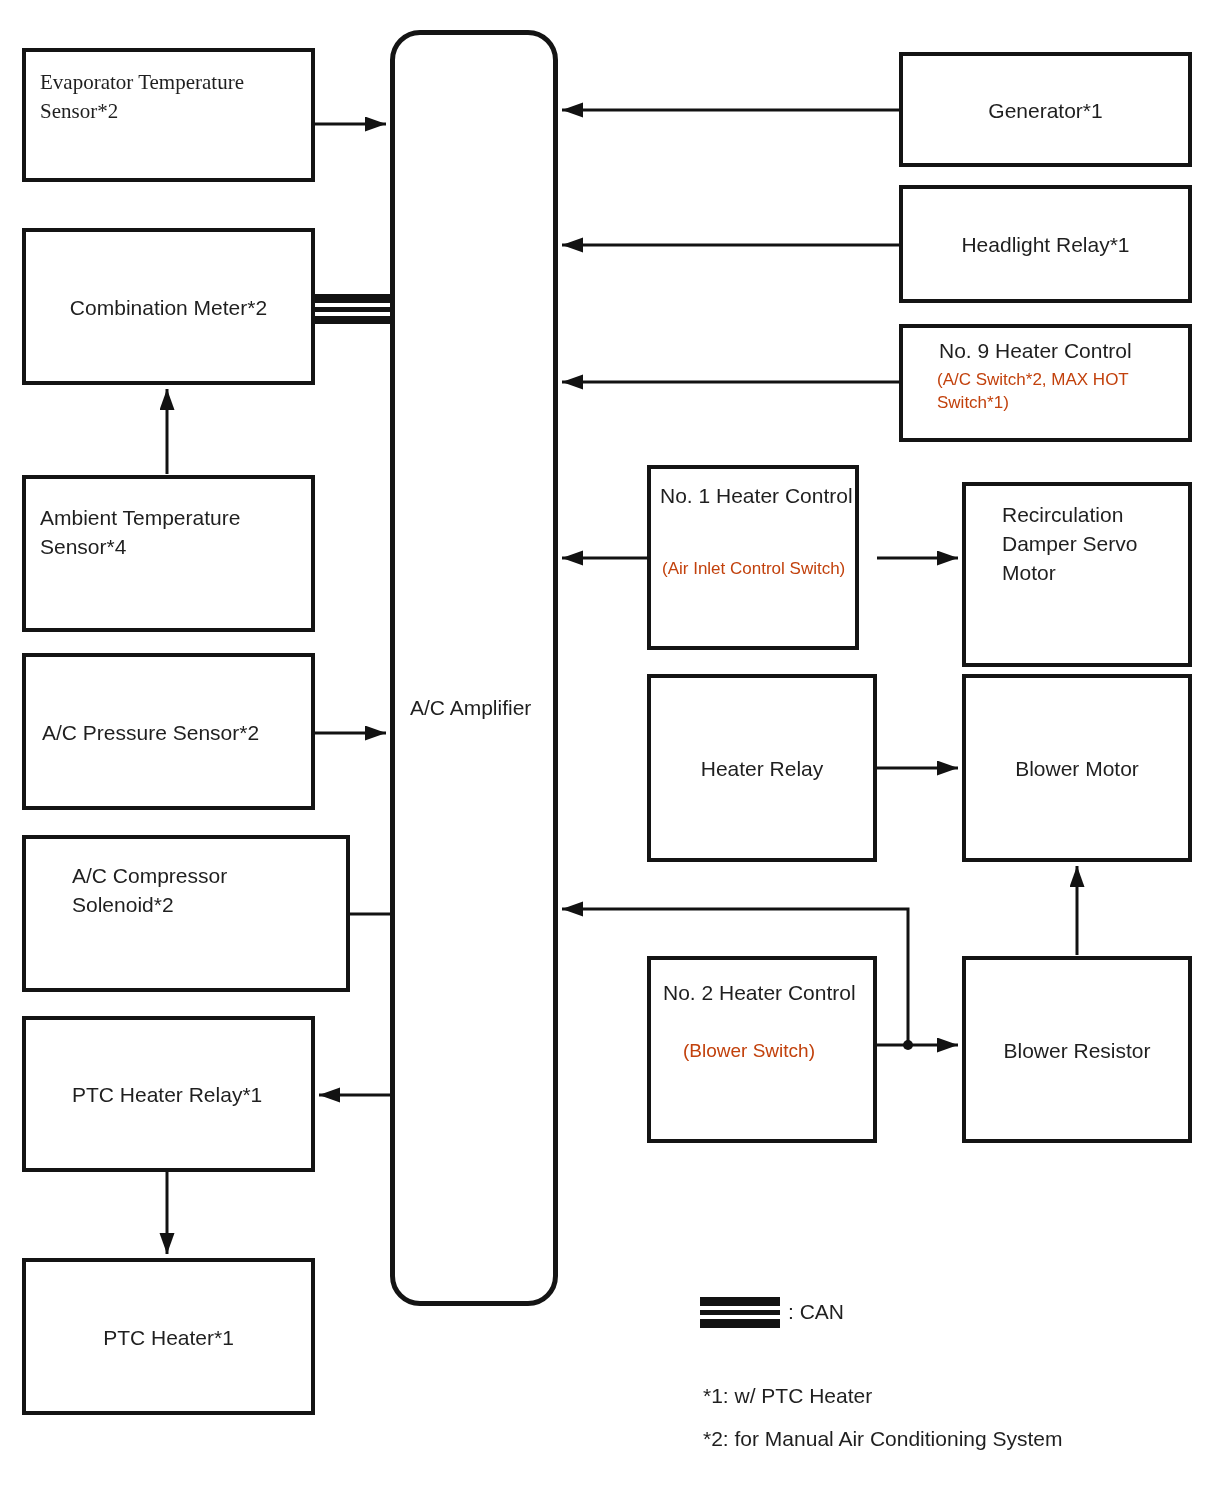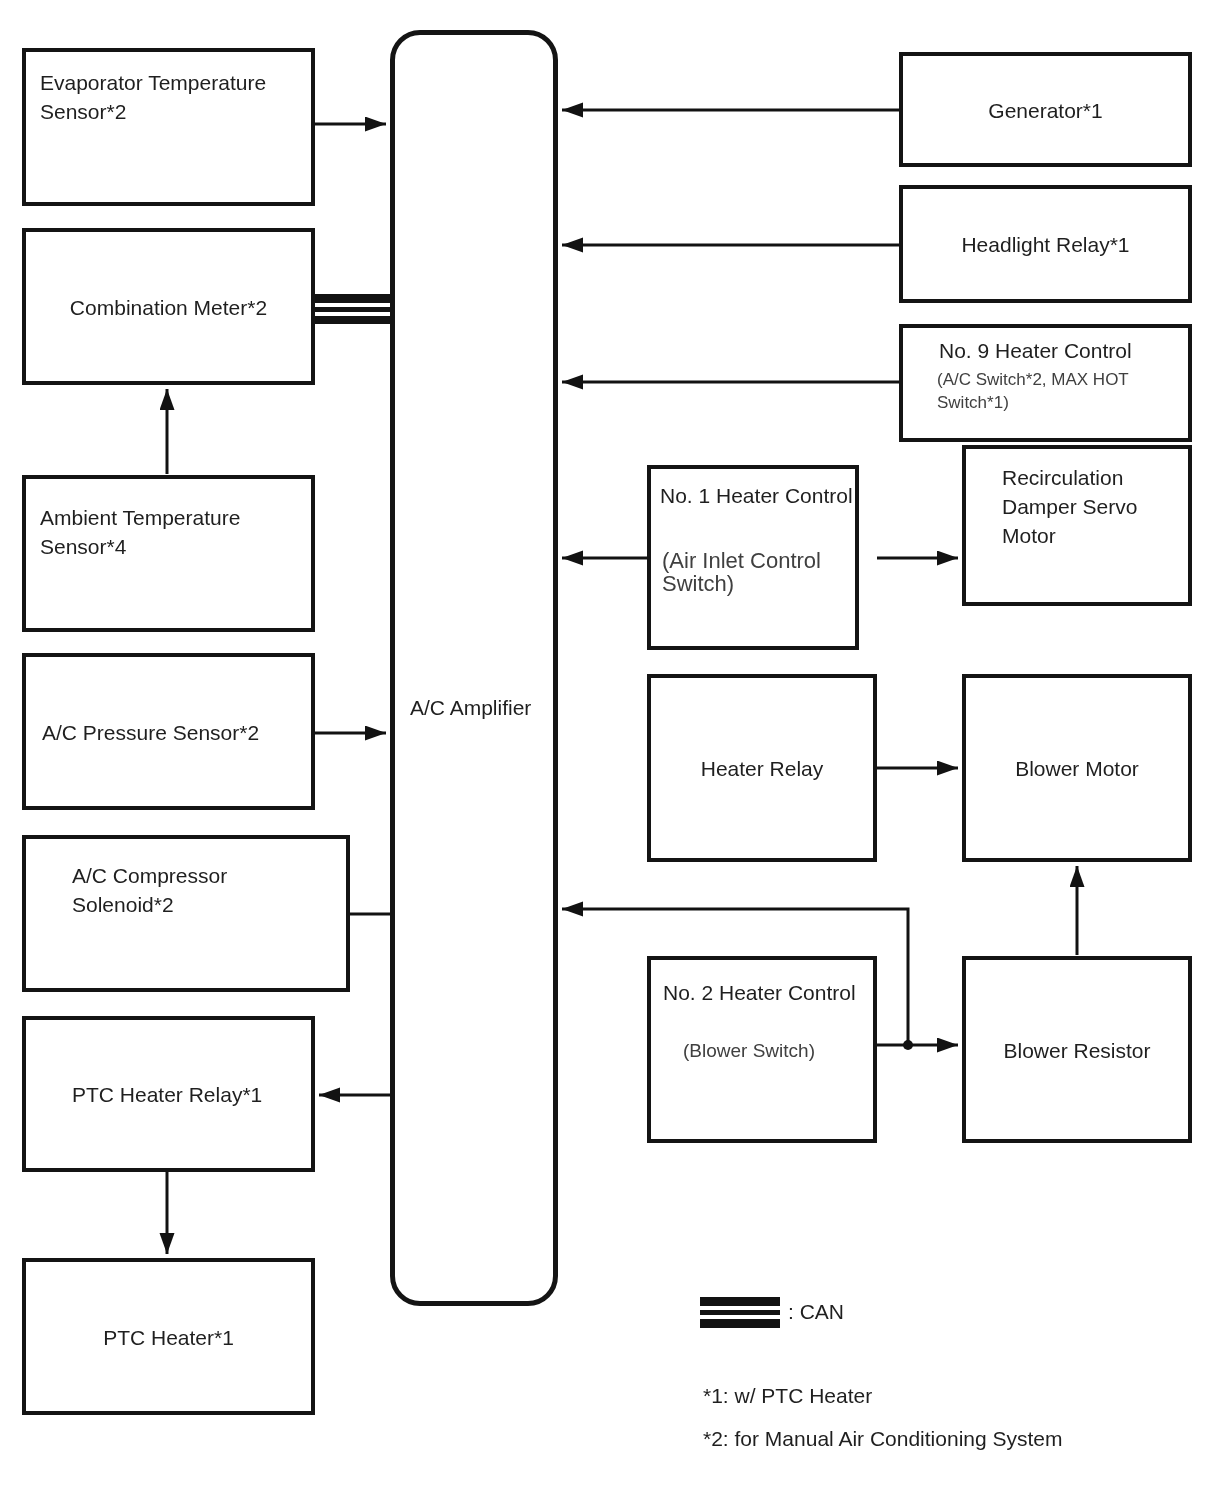--- a/index.html
+++ b/index.html
@@ -3,61 +3,61 @@
 <meta charset="utf-8">
 <style>
   html,body{margin:0;padding:0;background:#ffffff;}
   .canvas{
     position:relative;width:1210px;height:1498px;background:#ffffff;overflow:hidden;
     font-family:"Liberation Sans","DejaVu Sans",sans-serif;color:#1f1f1f;
   }
   .wires{position:absolute;left:0;top:0;}
   .box{position:absolute;border:4px solid #141414;background:#ffffff;box-sizing:border-box;}
   .lbl{position:absolute;font-size:21px;line-height:29px;color:#1f1f1f;white-space:normal;}
-  .sub{position:absolute;color:#404040;}
+  .sub{position:absolute;color:#c2410c;}
   .center{left:0;right:0;top:50%;transform:translateY(-50%);text-align:center;}
 
   
-  .b-evap{left:22px;top:48px;width:293px;height:158px;}
+  .b-evap{left:22px;top:48px;width:293px;height:134px;font-family:Liberation Serif, serif;}
   .b-comb{left:22px;top:228px;width:293px;height:157px;}
   .b-amb{left:22px;top:475px;width:293px;height:157px;}
   .b-press{left:22px;top:653px;width:293px;height:157px;}
   .b-comp{left:22px;top:835px;width:328px;height:157px;}
   .b-ptcr{left:22px;top:1016px;width:293px;height:156px;}
   .b-ptch{left:22px;top:1258px;width:293px;height:157px;}
 
   
   .b-amp{left:390px;top:30px;width:168px;height:1276px;border-width:5px;border-radius:30px;}
   .amp-lbl{left:15px;top:658px;width:150px;}
 
   
   .b-gen{left:899px;top:52px;width:293px;height:115px;}
   .b-head{left:899px;top:185px;width:293px;height:118px;}
   .b-no3{left:899px;top:324px;width:293px;height:118px;}
 
   
   .b-no1{left:647px;top:465px;width:212px;height:185px;}
-  .b-recirc{left:962px;top:445px;width:230px;height:161px;}
+  .b-recirc{left:962px;top:482px;width:230px;height:185px;}
   .b-hrelay{left:647px;top:674px;width:230px;height:188px;}
   .b-bmotor{left:962px;top:674px;width:230px;height:188px;}
   .b-no2{left:647px;top:956px;width:230px;height:187px;}
   .b-bres{left:962px;top:956px;width:230px;height:187px;}
 
   
   .evap-lbl{left:14px;top:16px;width:250px;}
   .amb-lbl{left:14px;top:24px;width:215px;}
   .press-lbl{left:16px;top:50%;transform:translateY(-50%);width:260px;}
   .comp-lbl{left:46px;top:22px;width:200px;}
   .ptcr-lbl{left:46px;top:50%;transform:translateY(-50%);width:230px;}
   .recirc-lbl{left:36px;top:14px;width:168px;}
 
   .no3-title{left:36px;top:8px;width:250px;font-size:21px;line-height:30px;}
   .no3-sub{left:34px;top:40px;width:218px;font-size:17px;line-height:23px;}
   .no1-title{left:9px;top:12px;width:215px;font-size:21px;line-height:29px;}
-  .no1-sub{left:11px;top:80px;width:210px;font-size:22px;line-height:23px;}
+  .no1-sub{left:11px;top:88px;width:210px;font-size:17px;line-height:23px;}
   .no2-title{left:12px;top:18px;width:215px;font-size:21px;line-height:29px;}
   .no2-sub{left:32px;top:78px;width:190px;font-size:19px;line-height:26px;}
 
   
   .canbar{position:absolute;left:700px;width:80px;background:#121212;}
   .canbar1{top:1297px;height:9px;}
   .canbar2{top:1310px;height:5px;}
   .canbar3{top:1319px;height:9px;}
   .can-lbl{position:absolute;left:788px;top:1298px;font-size:21px;line-height:28px;}
   .note1{position:absolute;left:703px;top:1382px;font-size:21px;line-height:28px;}

